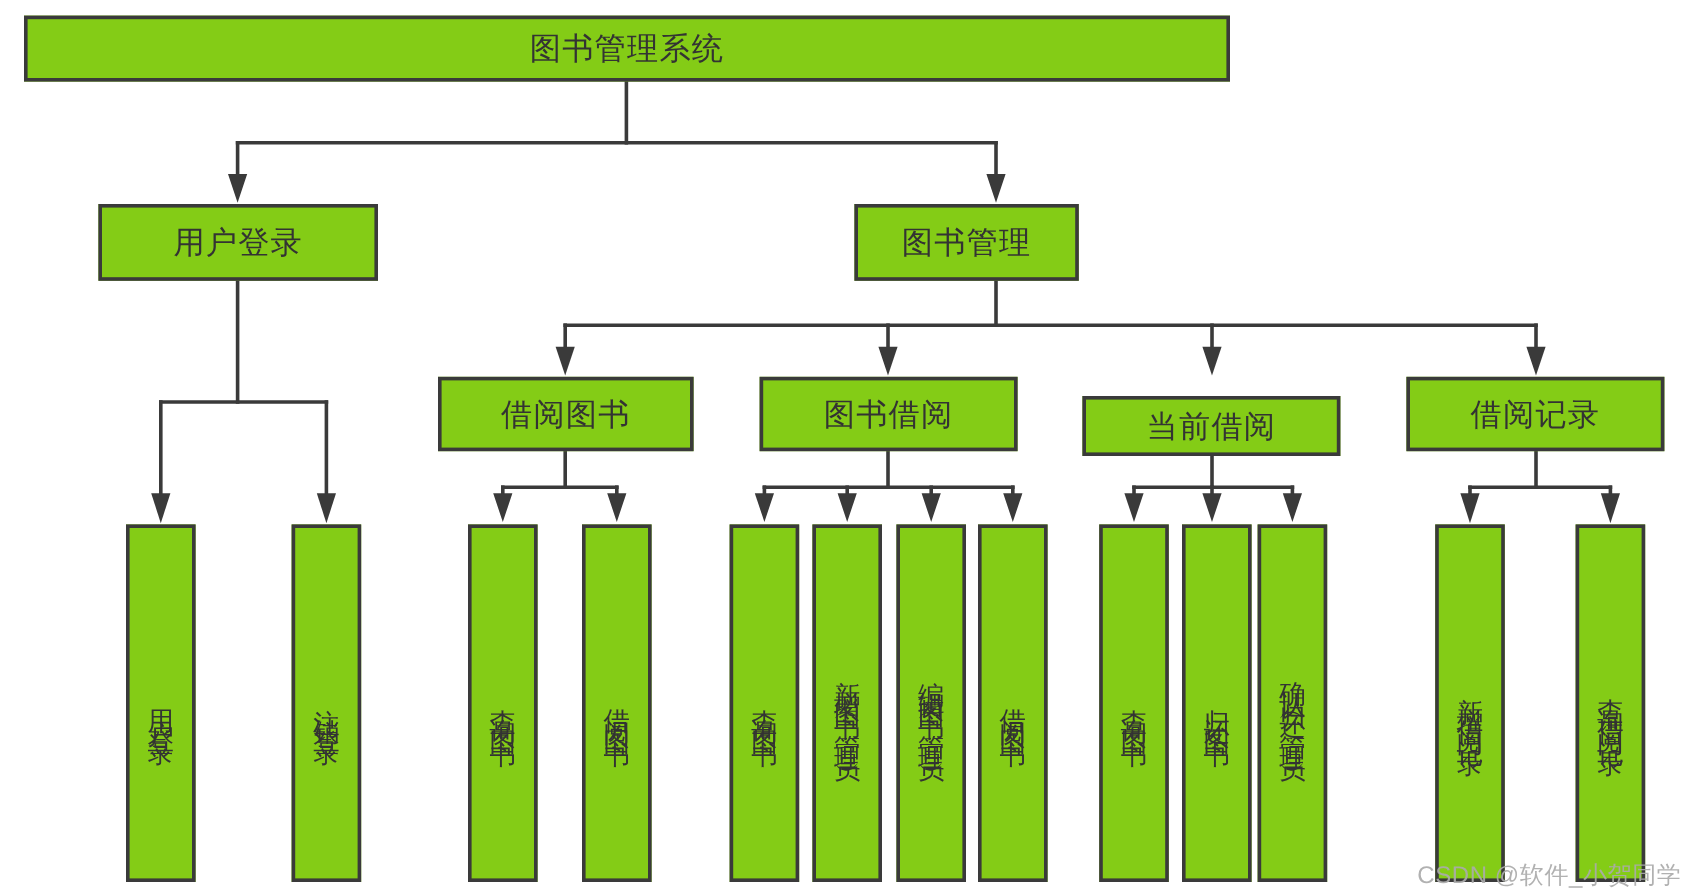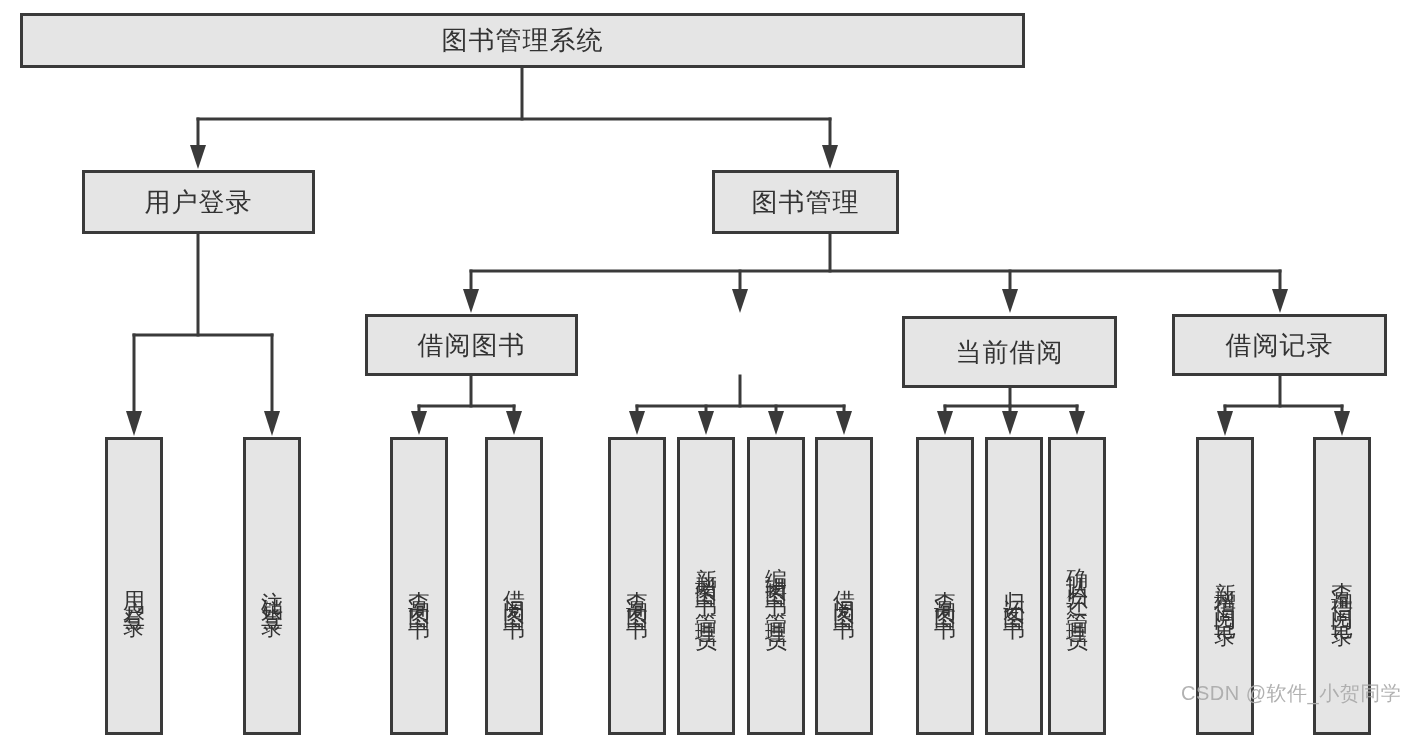--- a/index.html
+++ b/index.html
@@ -3,33 +3,33 @@
 <meta charset="utf-8">
 <style>
   html,body { margin:0; padding:0; background:#ffffff; }
   .stage {
     position:relative; width:1405px; height:747px; background:#ffffff;
     font-family:"Liberation Sans", sans-serif; overflow:hidden;
   }
   svg.connectors { position:absolute; left:0; top:0; z-index:1; }
   .node {
     position:absolute; box-sizing:border-box; z-index:2;
-    border:3px solid #3a3a3a; background:#e5e5e5;
+    border:3px solid #3a3a3a; background:#84cc16;
     display:flex; align-items:center; justify-content:center;
     color:#333333;
   }
   .h-node { font-size:26px; letter-spacing:1px; white-space:nowrap; }
   .leaf { top:437px; width:58px; height:298px; }
   .vtext {
     writing-mode:vertical-lr; text-orientation:mixed;
     font-size:22px; line-height:1; letter-spacing:9px;
     margin-bottom:-9px; color:#333333;
   }
   .watermark {
-    position:absolute; left:1181px; top:680px; z-index:3;
+    position:absolute; left:1181px; top:716px; z-index:3;
     font-size:20px; color:#ababab; letter-spacing:0.5px; white-space:nowrap;
     opacity:0.92;
   }
 </style>
 </head>
 <body>
 
 <div class="stage">
 
   <svg class="connectors" width="1405" height="747" viewBox="0 0 1405 747">
@@ -97,21 +97,22 @@
       <polygon points="1334,411 1350,411 1342,436"></polygon>
     </g>
   </svg>
 
   <div class="node h-node" style="left:20px;top:13px;width:1005px;height:55px">图书管理系统</div>
 
   <div class="node h-node" style="left:82px;top:170px;width:233px;height:64px">用户登录</div>
   <div class="node h-node" style="left:712px;top:170px;width:187px;height:64px">图书管理</div>
 
   <div class="node h-node" style="left:365px;top:314px;width:213px;height:62px">借阅图书</div>
-  <div class="node h-node" style="left:902px;top:316px;width:215px;height:72px">当前借阅</div>
+  <div class="node h-node" style="left:633px;top:314px;width:215px;height:62px">图书借阅</div>
+  <div class="node h-node" style="left:902px;top:330px;width:215px;height:50px">当前借阅</div>
   <div class="node h-node" style="left:1172px;top:314px;width:215px;height:62px">借阅记录</div>
 
   <div class="node leaf" style="left:105px">
     <span class="vtext">用户登录</span>
     </div>
   <div class="node leaf" style="left:243px">
     <span class="vtext">注销登录</span>
     </div>
 
   <div class="node leaf" style="left:390px">

